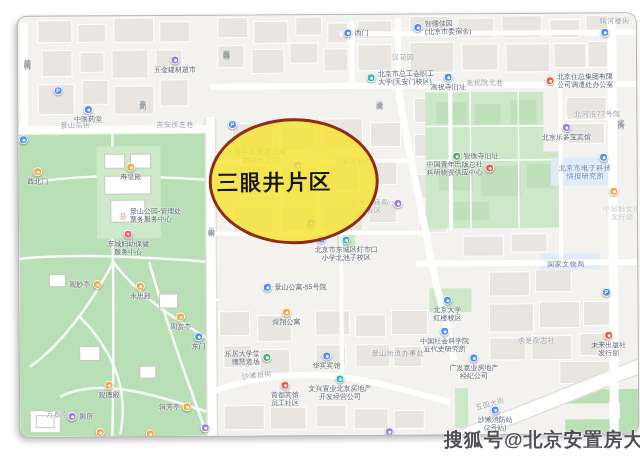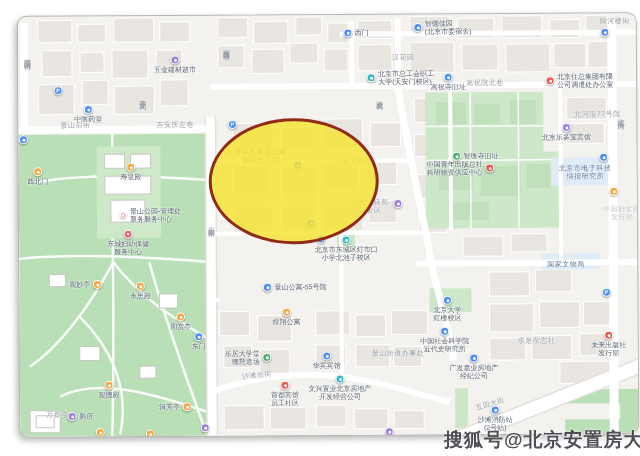--- a/index.html
+++ b/index.html
@@ -222,20 +222,21 @@
           </div>
           <div class="pin" style="left: 292px; top: 208px; background: rgb(78, 141, 245);">
             <span class="dot"></span>
           </div>
           <div class="pin" style="left: 302px; top: 224px; background: rgb(78, 141, 245);">
             <span class="dot"></span>
           </div>
         </div>
 
       <div id="region-ellipse"></div>
+      <div id="region-label">三眼井片区</div>
 
       <div id="over-layer" class="layer">
           <div class="street vertical" style="left: 4px; top: 36px;">地安门内大街</div>
           <div class="street" style="left: 42px; top: 104px;">景山后街</div>
           <div class="street" style="left: 138px; top: 104px;">吉安所左巷</div>
           <div class="street vertical" style="left: 119px; top: 78px;">帘子库胡同</div>
           <div class="street vertical" style="left: 203px; top: 28px;">嵩祝院西巷</div>
           <div class="street vertical" style="left: 356px; top: 80px;">沙滩北街</div>
           <div class="street" style="left: 448px; top: 64px;">嵩祝院北巷</div>
           <div class="street vertical" style="left: 597px; top: 100px;">北河沿大街</div>

